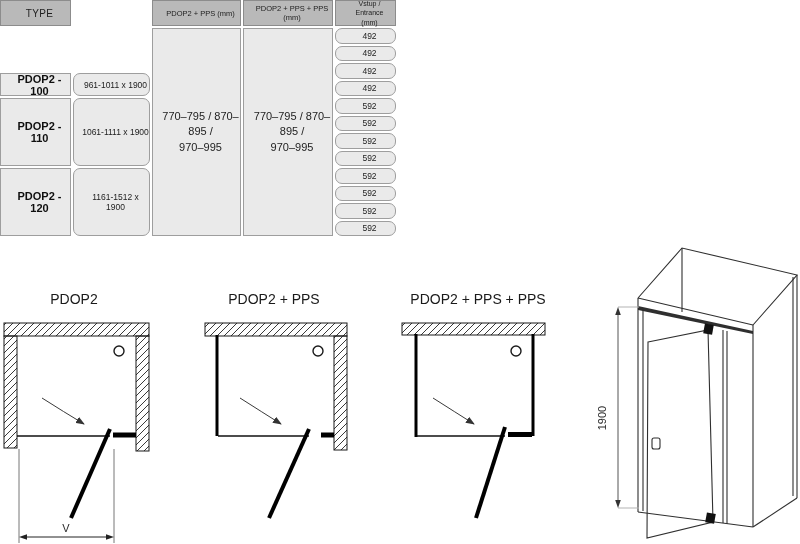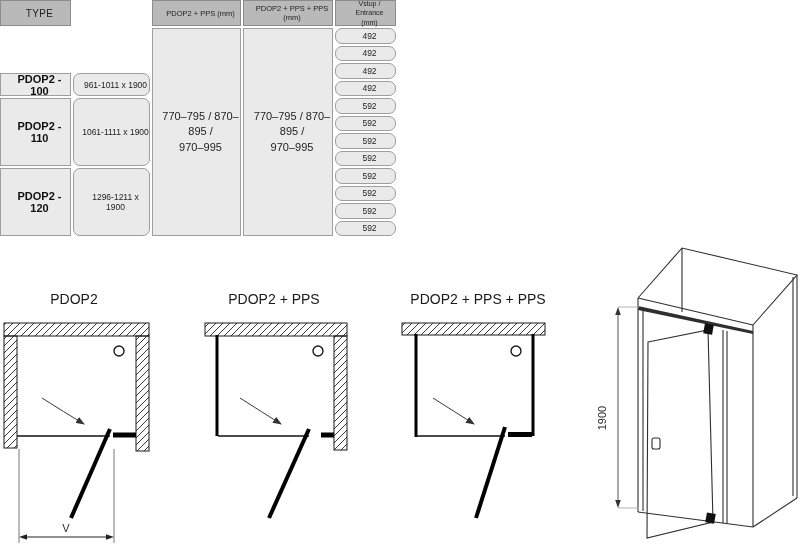--- a/index.html
+++ b/index.html
@@ -40,21 +40,21 @@
     <div class="c h h-ent sp5" style="grid-row:1">
       <span>Vstup / Entrance</span>
       <span>(mm)</span>
     </div>
 
     <div class="c type-cell sp1 r100">PDOP2 - 100</div>
     <div class="c val sp2 r100">961-1011 x 1900</div>
     <div class="c type-cell sp1 r110">PDOP2 - 110</div>
     <div class="c val sp2 r110">1061-1111 x 1900</div>
     <div class="c type-cell sp1 r120">PDOP2 - 120</div>
-    <div class="c val sp2 r120">1296-1211 x 1900</div>
+    <div class="c val sp2 r120">1161-1512 x 1900</div>
 
     <div class="c range sp3 rall">
       <span>770–795 / 870–895 /</span>
       <span>970–995</span>
     </div>
     <div class="c range sp4 rall">
       <span>770–795 / 870–895 /</span>
       <span>970–995</span>
     </div>
 

